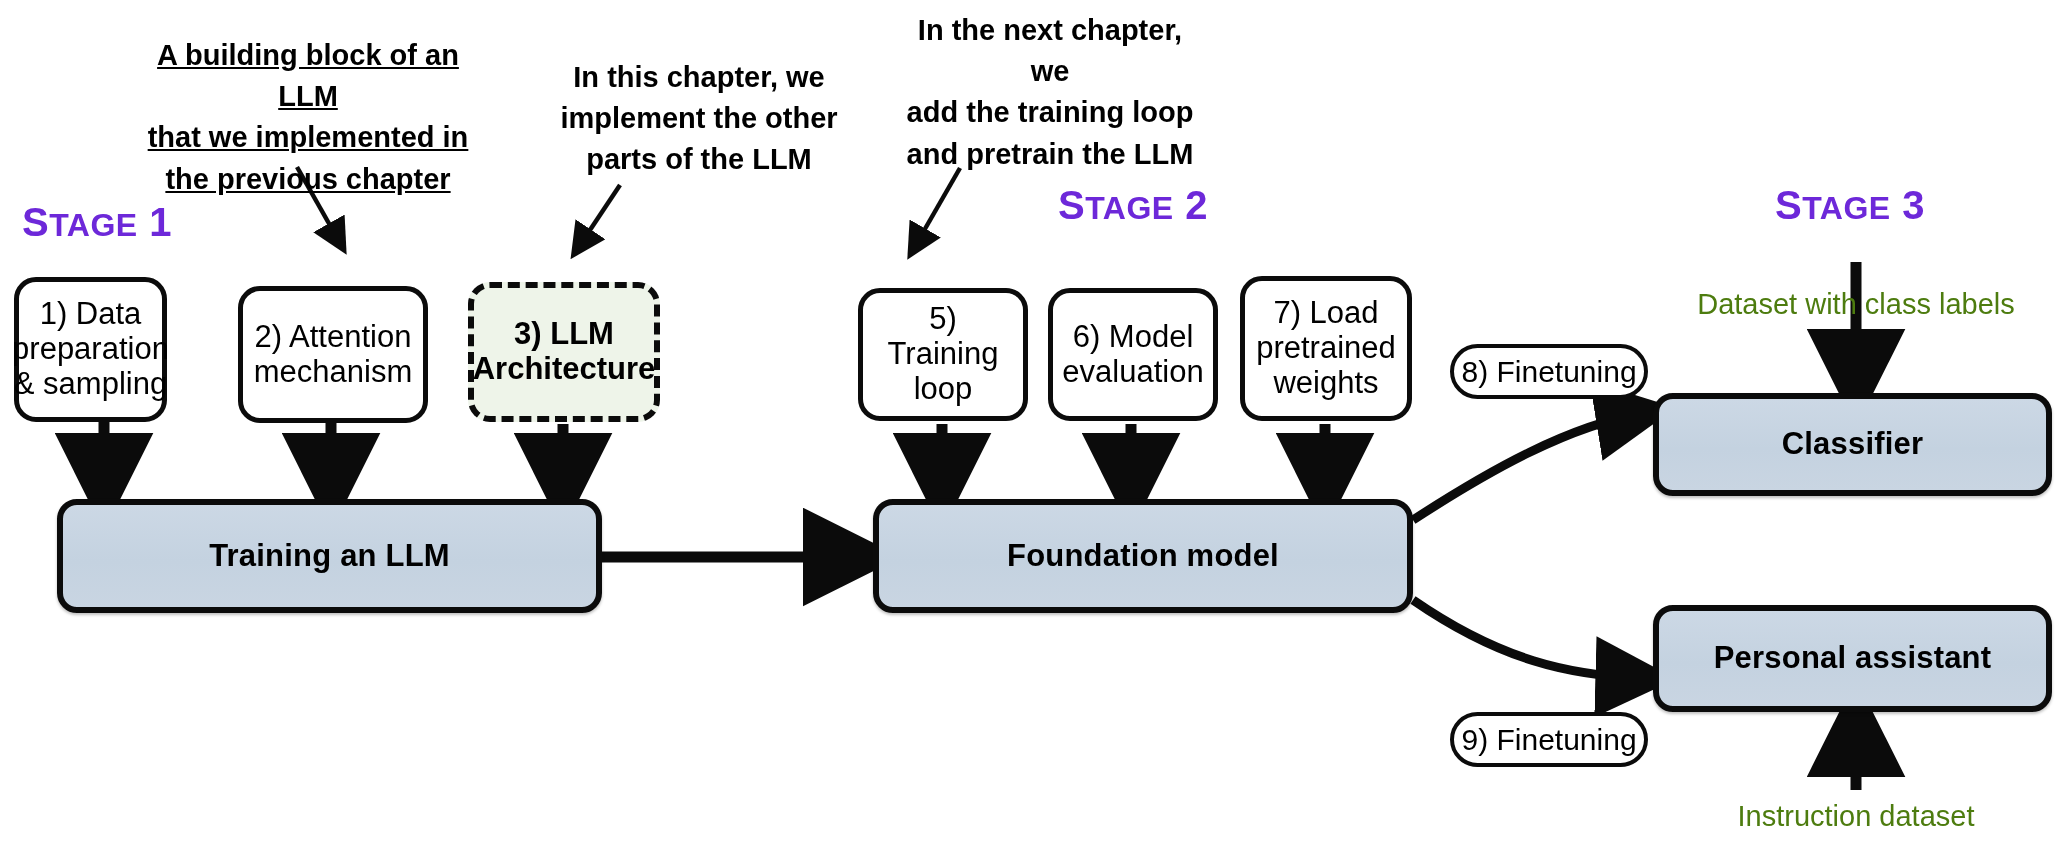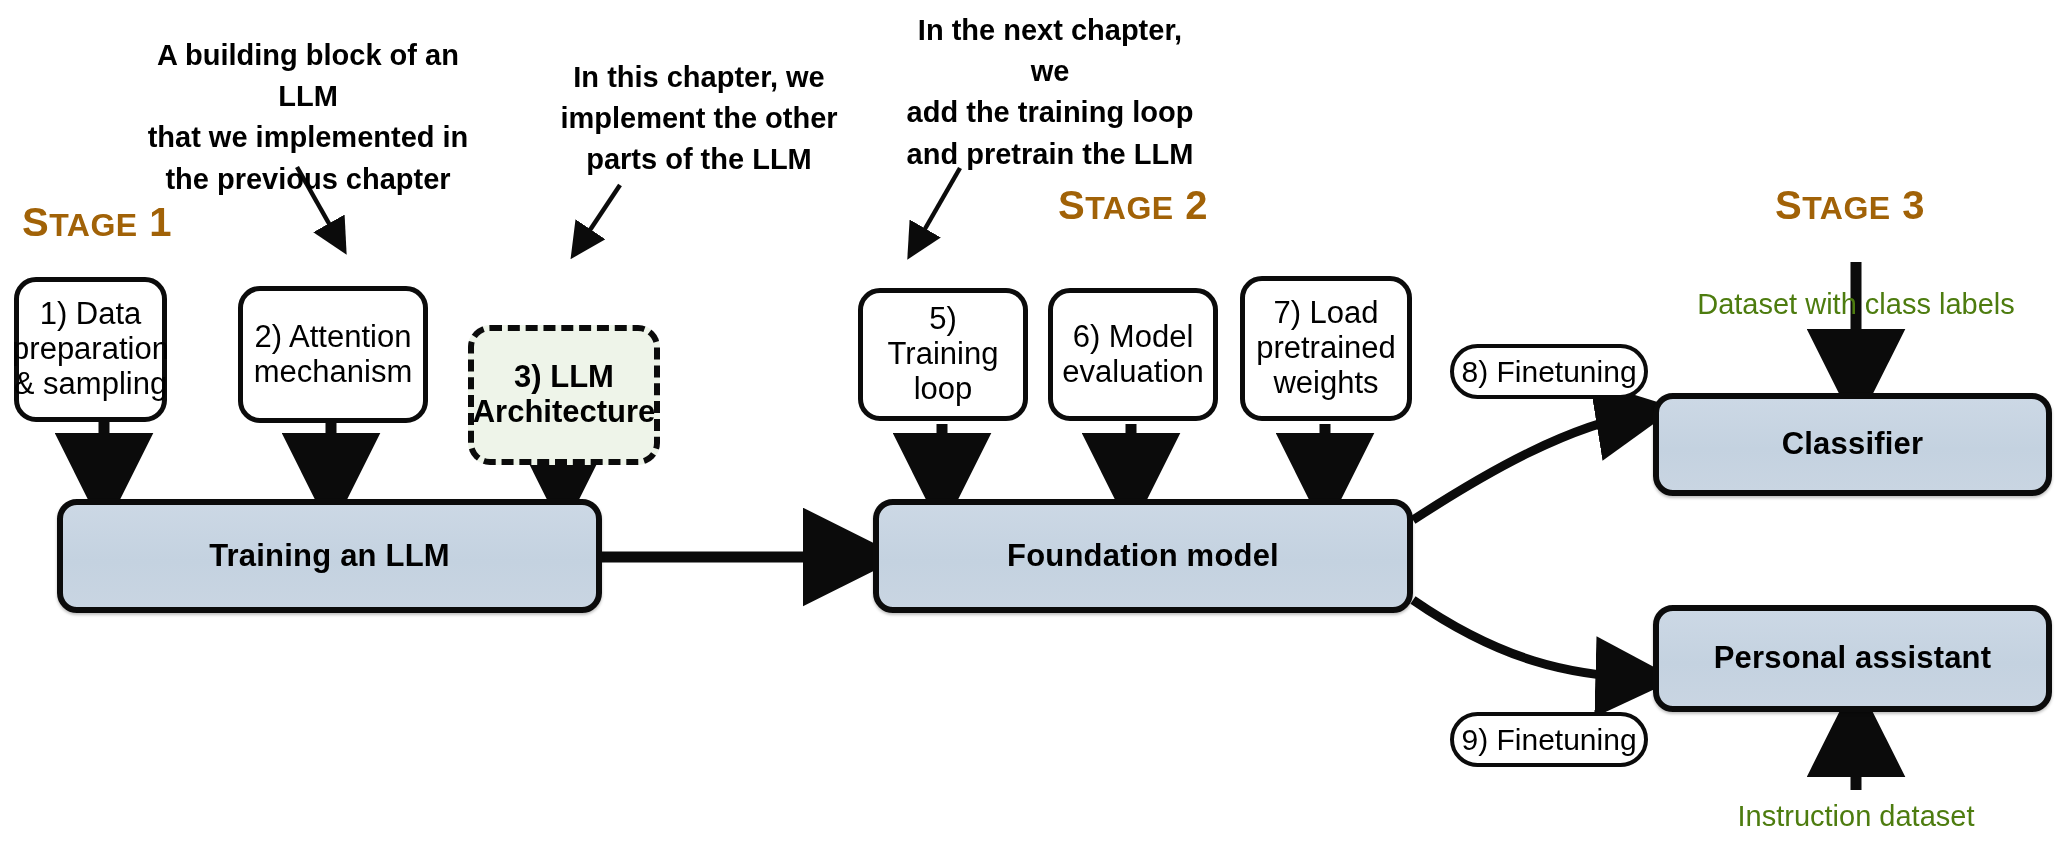--- a/index.html
+++ b/index.html
@@ -60,21 +60,21 @@
     font-size:30px;
     font-weight:400;
     padding:6px 14px;
     white-space:nowrap;
   }
 
   
   .stage{
     position:absolute;
     font-weight:700;
-    color:#a16207;
+    color:#6d28d9;
     white-space:nowrap;
     letter-spacing:.5px;
   }
   .stage .big{font-size:40px;}
   .stage .small{font-size:32px;}
 
   
   .note{
     position:absolute;
     font-weight:700;
@@ -141,36 +141,36 @@
   <div class="stage" style="left:22px;top:200px;">
     <span class="big">S</span><span class="small">TAGE</span><span class="big"> 1</span>
   </div>
   <div class="stage" style="left:1058px;top:183px;">
     <span class="big">S</span><span class="small">TAGE</span><span class="big"> 2</span>
   </div>
   <div class="stage" style="left:1775px;top:183px;">
     <span class="big">S</span><span class="small">TAGE</span><span class="big"> 3</span>
   </div>
 
-  <div class="note" style="left:128px;top:35px;width:360px;">A building block of an LLM
+  <div class="note" style="left:128px;top:35px;width:360px;text-decoration:underline;">A building block of an LLM
 that we implemented in
 the previous chapter</div>
   <div class="note" style="left:554px;top:57px;width:290px;">In this chapter, we
 implement the other
 parts of the LLM</div>
   <div class="note" style="left:900px;top:10px;width:300px;">In the next chapter, we
 add the training loop
 and pretrain the LLM</div>
 
   <div class="node step" style="left:14px;top:277px;width:153px;height:145px;white-space:pre-line;">1) Data
 preparation
 &amp; sampling</div>
   <div class="node step" style="left:238px;top:286px;width:190px;height:137px;white-space:pre-line;">2) Attention
 mechanism</div>
-  <div class="node step-dashed" style="left:468px;top:282px;width:192px;height:140px;white-space:pre-line;margin-top:43px;">3) LLM
+  <div class="node step-dashed" style="left:468px;top:282px;width:192px;height:140px;white-space:pre-line;">3) LLM
 Architecture</div>
 
   <div class="node step" style="left:858px;top:288px;width:170px;height:133px;white-space:pre-line;">5) Training
 loop</div>
   <div class="node step" style="left:1048px;top:288px;width:170px;height:133px;white-space:pre-line;">6) Model
 evaluation</div>
   <div class="node step" style="left:1240px;top:276px;width:172px;height:145px;white-space:pre-line;">7) Load
 pretrained
 weights</div>
 

